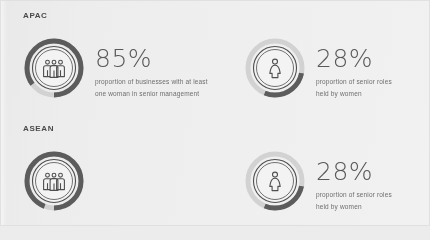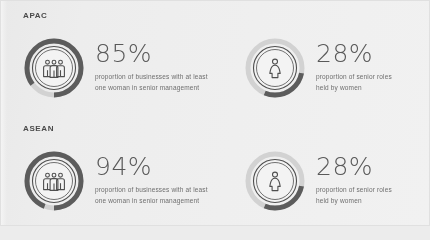--- a/index.html
+++ b/index.html
@@ -44,21 +44,21 @@
     font-size: 8px;
     font-weight: bold;
     letter-spacing: 0.6px;
     color: #4a4a4a;
   }
 
   .stat {
     position: absolute;
     top: 36px;
     display: flex;
-    align-items: flex-start;
+    align-items: flex-end;
   }
   .stat-a { left: 22px; }
   .stat-b { left: 243px; }
 
   .donut {
     position: relative;
     width: 62px;
     height: 62px;
     flex: 0 0 62px;
   }
@@ -163,27 +163,20 @@
             <circle cx="37.5" cy="25.2" r="1.9" fill="#f3f3f3"></circle>
             <path d="M20.6 39.6 L20.6 30.8 Q20.6 28.8 22.6 28.8 L26.4 28.8 Q28.4 28.8 28.4 30.8 L28.4 39.6 Z"></path>
             <path d="M27.1 40.4 L27.1 30.8 Q27.1 28.6 29.2 28.6 L32.8 28.6 Q34.9 28.6 34.9 30.8 L34.9 40.4 Z" fill="#f3f3f3"></path>
             <path d="M33.6 39.6 L33.6 30.8 Q33.6 28.8 35.6 28.8 L39.4 28.8 Q41.4 28.8 41.4 30.8 L41.4 39.6 Z"></path>
             <line x1="24.5" y1="33.2" x2="24.5" y2="39.6"></line>
             <line x1="31" y1="33.4" x2="31" y2="40.4"></line>
             <line x1="37.5" y1="33.2" x2="37.5" y2="39.6"></line>
           </g>
         </svg>
       </div>
-      <div class="stat-text">
-        <div class="pct">94%</div>
-        <div class="caption">
-          <span class="cl">proportion of businesses with at least</span>
-          <span class="cl">one woman in senior management</span>
-        </div>
-      </div>
     </div>
 
     <div class="stat stat-b">
       <div class="donut">
         <svg viewBox="0 0 62 62">
           <circle cx="31" cy="31" r="27" fill="none" stroke="#d2d2d2" stroke-width="5"></circle>
           <circle class="arc" cx="31" cy="31" r="27" fill="none" stroke="#5c5c5c" stroke-width="5" stroke-dasharray="47.500880922277666 122.14512237157115" transform="rotate(-90 31 31) scale(1,1)" stroke-dashoffset="-47.50088092227767"></circle>
           <circle cx="31" cy="31" r="21.5" fill="#f3f3f3" stroke="#4f4f4f" stroke-width="1.1"></circle>
           <circle cx="31" cy="31" r="18.5" fill="none" stroke="#4f4f4f" stroke-width="0.8"></circle>
           <g fill="none" stroke="#4f4f4f" stroke-width="1.1" stroke-linejoin="round">

